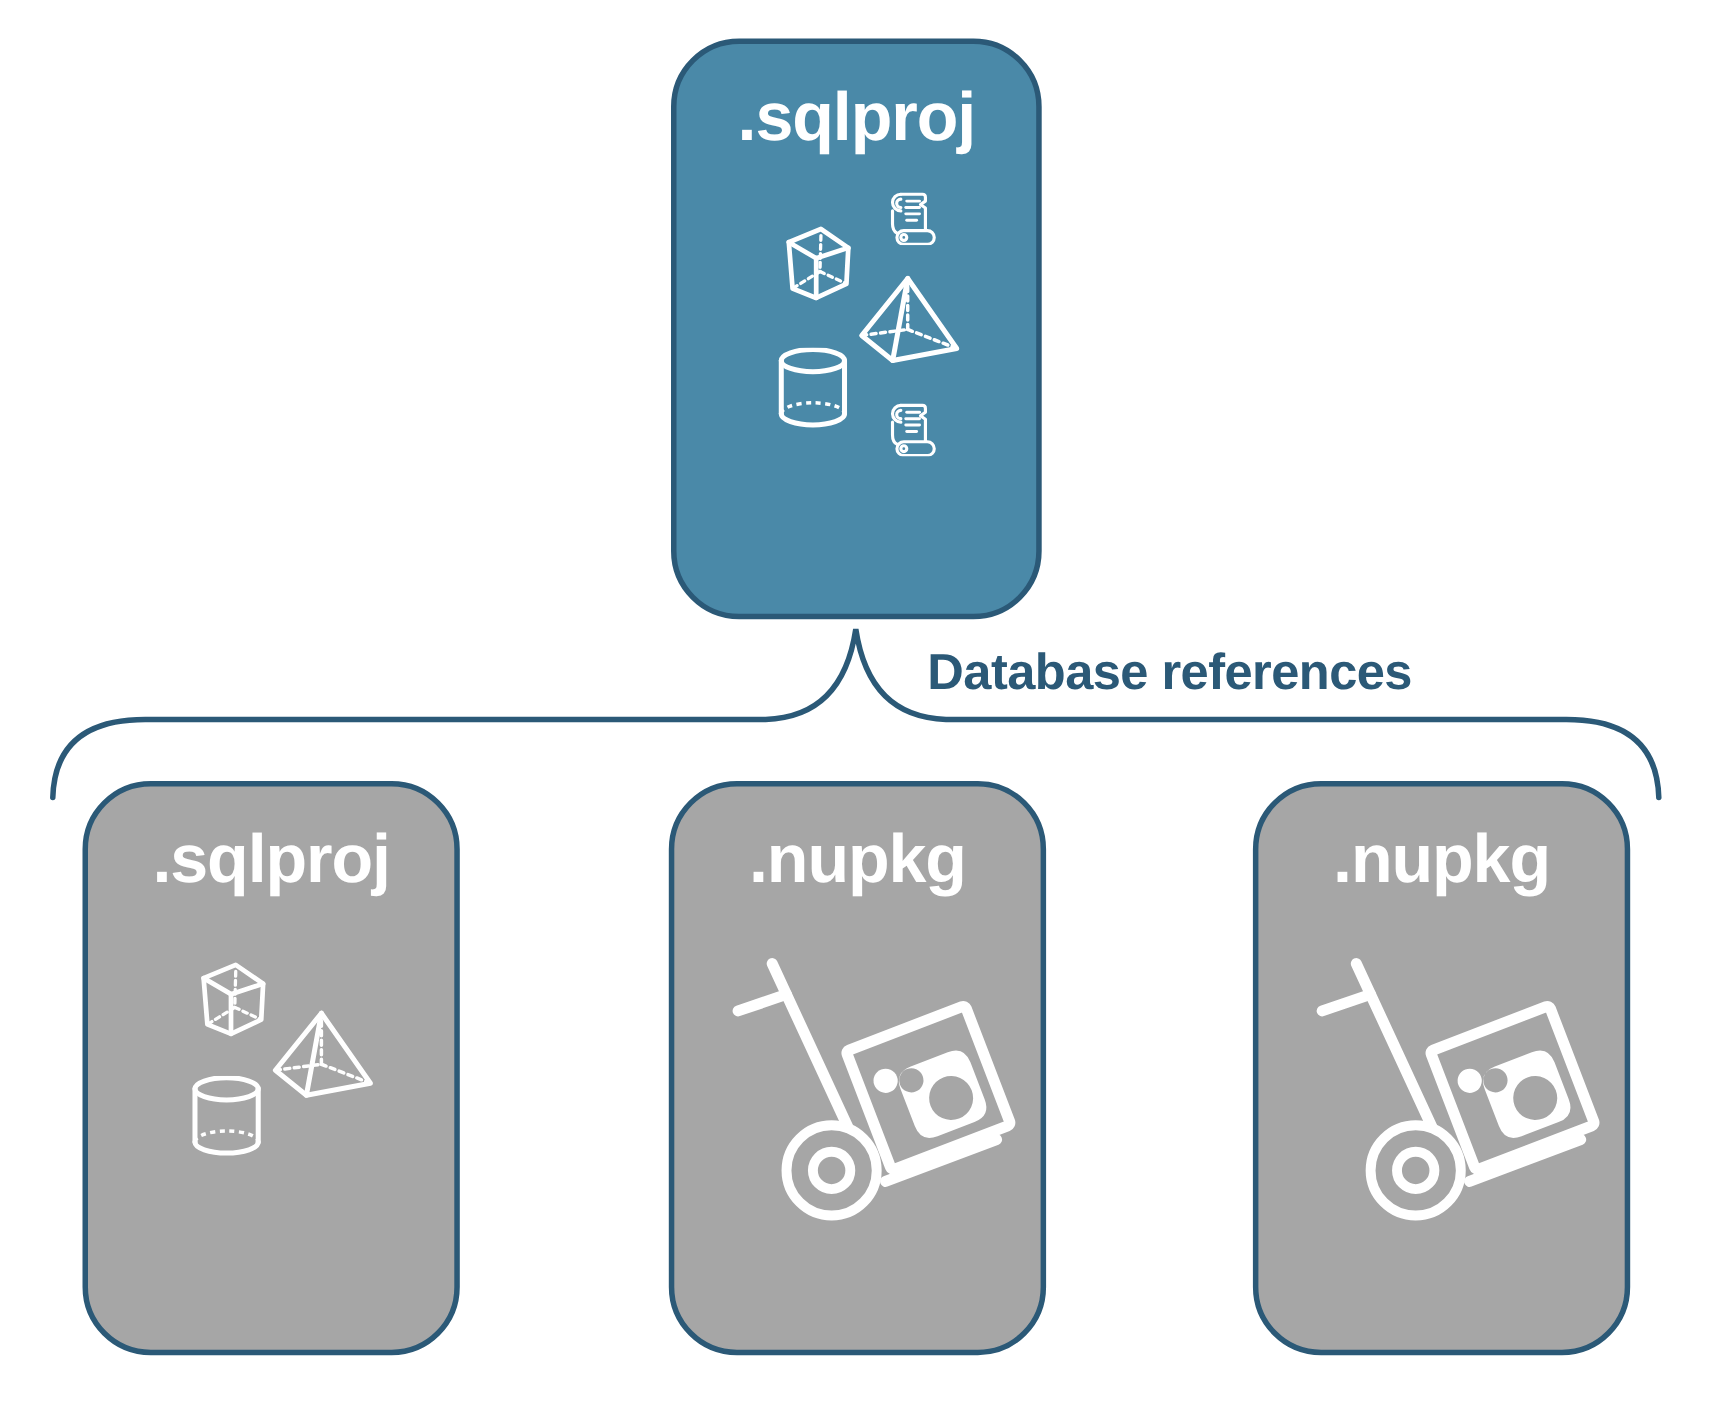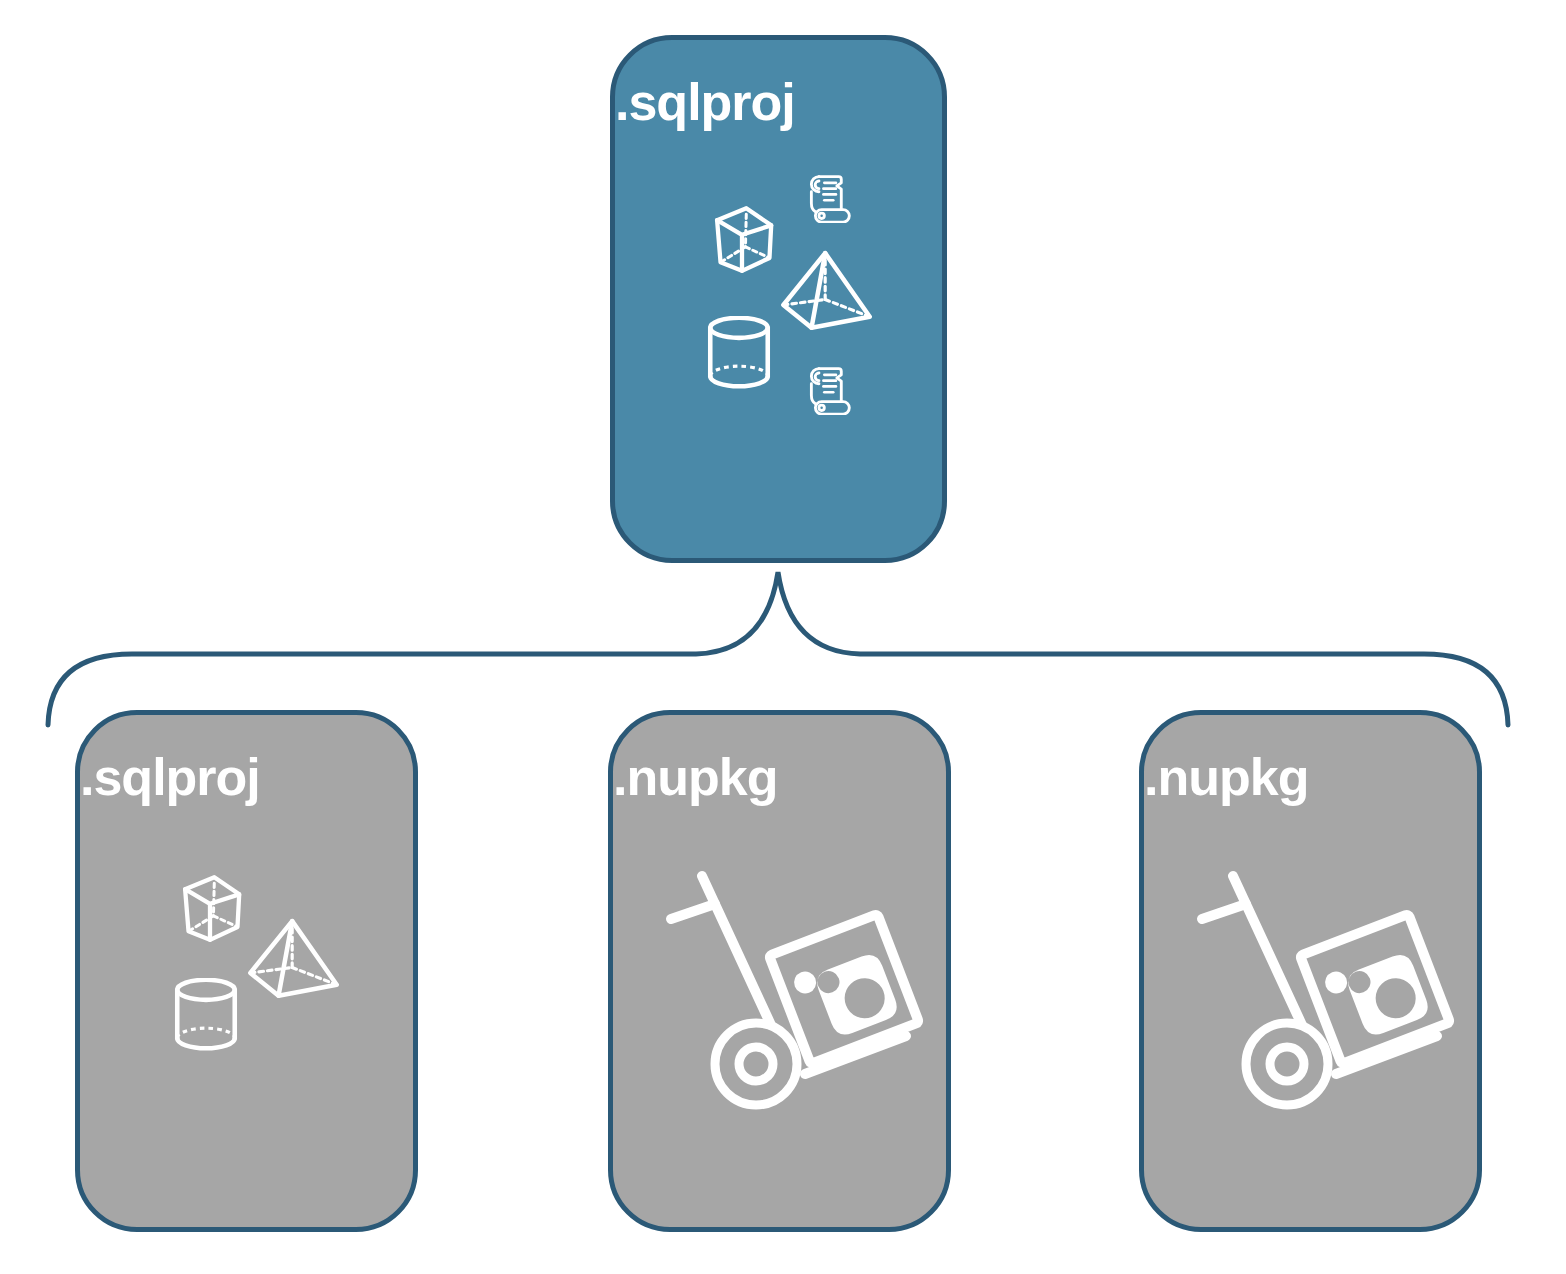--- a/index.html
+++ b/index.html
@@ -10,22 +10,22 @@
   .node{
     position:absolute;box-sizing:border-box;
     border:5px solid #2B5977;border-radius:62px;
   }
   .node-parent{left:610px;top:35px;width:337px;height:528px;background:#4A89A8;}
   .node-ref{top:710px;width:343px;height:522px;background:#A6A6A6;}
   .node-ref-1{left:75px;}
   .node-ref-2{left:608px;}
   .node-ref-3{left:1139px;}
   .node-title{
-    position:absolute;top:36px;left:0;right:0;text-align:left;
-    font-size:52px;font-weight:bold;color:#ffffff;letter-spacing:-1px;
+    position:absolute;top:36px;left:0;right:0;text-align:center;
+    font-size:62px;font-weight:bold;color:#ffffff;letter-spacing:-1px;
     line-height:1;white-space:nowrap;
   }
   .icon{position:absolute;}
   .brace-svg{position:absolute;left:0;top:0;width:1566px;height:1274px;pointer-events:none;}
   .brace-label{
     position:absolute;left:843px;top:583px;
     font-size:46px;font-weight:bold;color:#2B5977;white-space:nowrap;letter-spacing:-0.5px;
   }
   .defs-holder{position:absolute;width:0;height:0;overflow:hidden;}
 </style>
@@ -106,20 +106,21 @@
     </symbol>
   </defs>
 </svg>
 
 <div class="canvas">
 
   <svg class="brace-svg">
     <path d="M48 725 Q50 654 132 654 L696 654 Q766 652 778 572 Q790 652 860 654 L1424 654 Q1506 654 1508 725" fill="none" stroke="#2B5977" stroke-width="5" stroke-linecap="round" stroke-linejoin="miter"></path>
   </svg>
 
+  <div class="brace-label">Database references</div>
 
   <div class="node node-parent">
     <div class="node-title">.sqlproj</div>
     <svg class="icon" style="left:185px;top:133px;width:54px;height:50px">
         <use href="#icon-scroll"></use>
       </svg>
     <svg class="icon" style="left:84px;top:157px;width:86px;height:79px">
         <use href="#icon-cube"></use>
       </svg>
     <svg class="icon" style="left:162px;top:204px;width:100px;height:91px">

